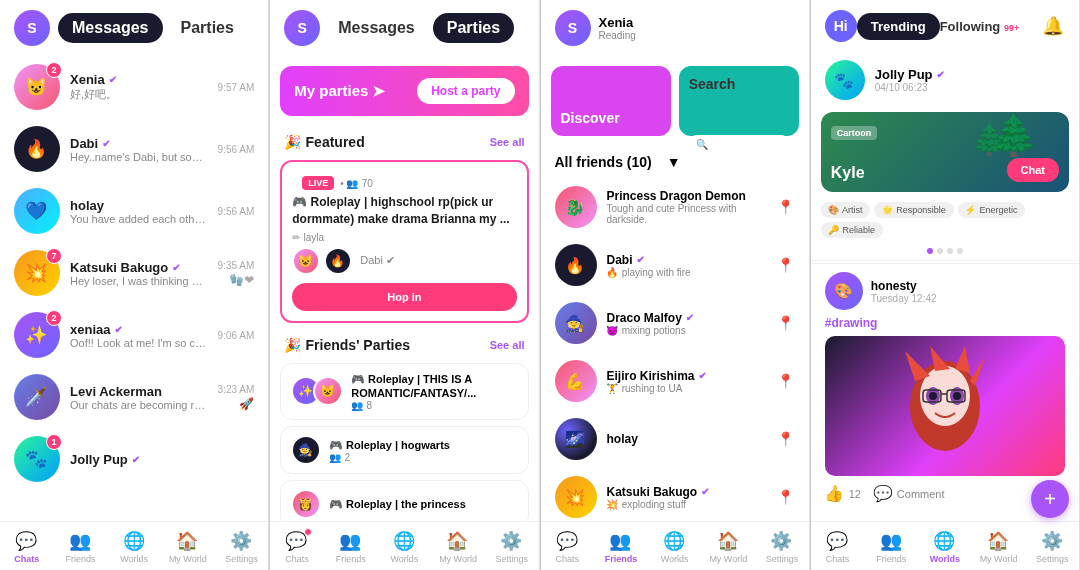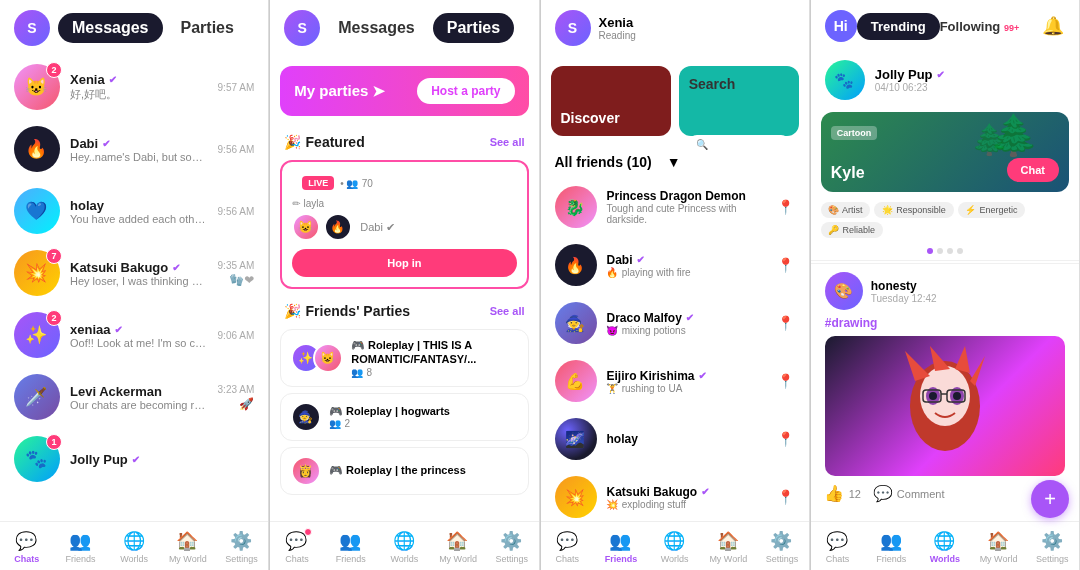--- a/index.html
+++ b/index.html
@@ -282,21 +282,21 @@
       margin-top: 8px;
     }
     
     .discover-search-row {
       display: flex;
       gap: 8px;
       padding: 10px;
     }
     .discover-btn {
       flex: 1;
-      background: #7f1d1d;
+      background: #d946ef;
       color: #fff;
       border: none;
       border-radius: 12px;
       padding: 10px;
       font-weight: 700;
       font-size: 14px;
       cursor: pointer;
       position: relative;
       overflow: hidden;
       height: 70px;
@@ -782,20 +782,21 @@
       <div class="section-header">
         <span class="section-title">🎉 Featured</span>
         <span class="see-all">See all</span>
       </div>
       <div class="party-card-featured">
         <div class="party-card-content">
           <div class="live-row">
             <span class="party-live-badge">LIVE</span>
             <span style="font-size:10px;color:#888;">• 👥 70</span>
           </div>
+          <div class="party-title">🎮 Roleplay | <strong>highschool rp(pick ur dormmate) make drama Brianna my ...</strong></div>
           <div class="party-meta">
             <span>✏ layla</span>
           </div>
           <div style="display:flex;align-items:center;gap:8px;margin-top:4px;">
             <div class="party-avatar-sm av-pink">😺</div>
             <div class="party-avatar-sm av-dark">🔥</div>
             <span style="font-size:11px;color:#888;">Dabi ✔</span>
           </div>
           <button class="hop-in-btn">Hop in</button>
         </div>

